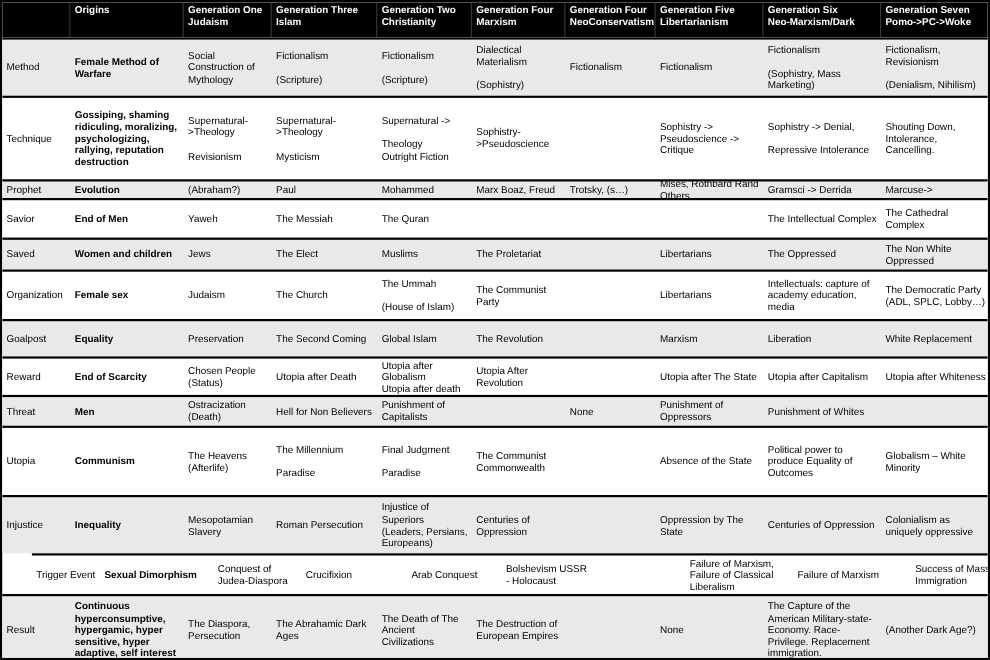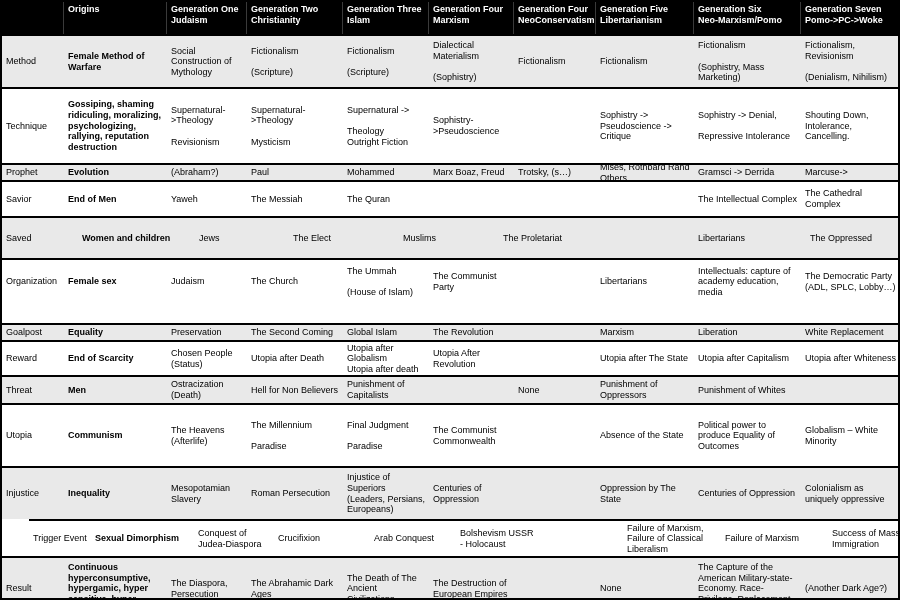--- a/index.html
+++ b/index.html
@@ -76,42 +76,42 @@
       </div>
       <div class="hcell">
         <span></span>
         <span>Origins</span>
       </div>
       <div class="hcell">
         <span>Generation One</span>
         <span>Judaism</span>
       </div>
       <div class="hcell">
+        <span>Generation Three</span>
+        <span>Islam</span>
+      </div>
+      <div class="hcell">
         <span>Generation Two</span>
         <span>Christianity</span>
       </div>
       <div class="hcell">
-        <span>Generation Three</span>
-        <span>Islam</span>
-      </div>
-      <div class="hcell">
         <span>Generation Four</span>
         <span>Marxism</span>
       </div>
       <div class="hcell">
         <span>Generation Four</span>
         <span>NeoConservatism</span>
       </div>
       <div class="hcell">
         <span>Generation Five</span>
         <span>Libertarianism</span>
       </div>
       <div class="hcell">
         <span>Generation Six</span>
-        <span>Neo-Marxism/Pomo</span>
+        <span>Neo-Marxism/Dark</span>
       </div>
       <div class="hcell">
         <span>Generation Seven</span>
         <span>Pomo-&gt;PC-&gt;Woke</span>
       </div>
     </div>
   <div id="body-rows">
       <div class="grid-row body-row even" style="height: 53px;">
         <div class="cell row-label">Method</div>
         <div class="cell origins">Female Method of Warfare</div>
@@ -172,21 +172,21 @@
         <div class="cell origins">End of Men</div>
         <div class="cell">Yaweh</div>
         <div class="cell">The Messiah</div>
         <div class="cell">The Quran</div>
         <div class="cell"></div>
         <div class="cell"></div>
         <div class="cell"></div>
         <div class="cell">The Intellectual Complex</div>
         <div class="cell">The Cathedral Complex</div>
       </div>
-      <div class="grid-row body-row even" style="height: 42px; gap: 14px;">
+      <div class="grid-row body-row even" style="height: 29px;">
         <div class="cell row-label">Saved</div>
         <div class="cell origins">Women and children</div>
         <div class="cell">Jews</div>
         <div class="cell">The Elect</div>
         <div class="cell">Muslims</div>
         <div class="cell">The Proletariat</div>
         <div class="cell"></div>
         <div class="cell">Libertarians</div>
         <div class="cell">The Oppressed</div>
         <div class="cell">The Non White Oppressed</div>
@@ -198,21 +198,21 @@
         <div class="cell">The Church</div>
         <div class="cell">The Ummah
 
 (House of Islam)</div>
         <div class="cell">The Communist Party</div>
         <div class="cell"></div>
         <div class="cell">Libertarians</div>
         <div class="cell">Intellectuals: capture of academy education, media</div>
         <div class="cell">The Democratic Party (ADL, SPLC, Lobby…)</div>
       </div>
-      <div class="grid-row body-row even" style="height: 17px; margin-top: 20px;">
+      <div class="grid-row body-row even" style="height: 34px;">
         <div class="cell row-label">Goalpost</div>
         <div class="cell origins">Equality</div>
         <div class="cell">Preservation</div>
         <div class="cell">The Second Coming</div>
         <div class="cell">Global Islam</div>
         <div class="cell">The Revolution</div>
         <div class="cell"></div>
         <div class="cell">Marxism</div>
         <div class="cell">Liberation</div>
         <div class="cell">White Replacement</div>

